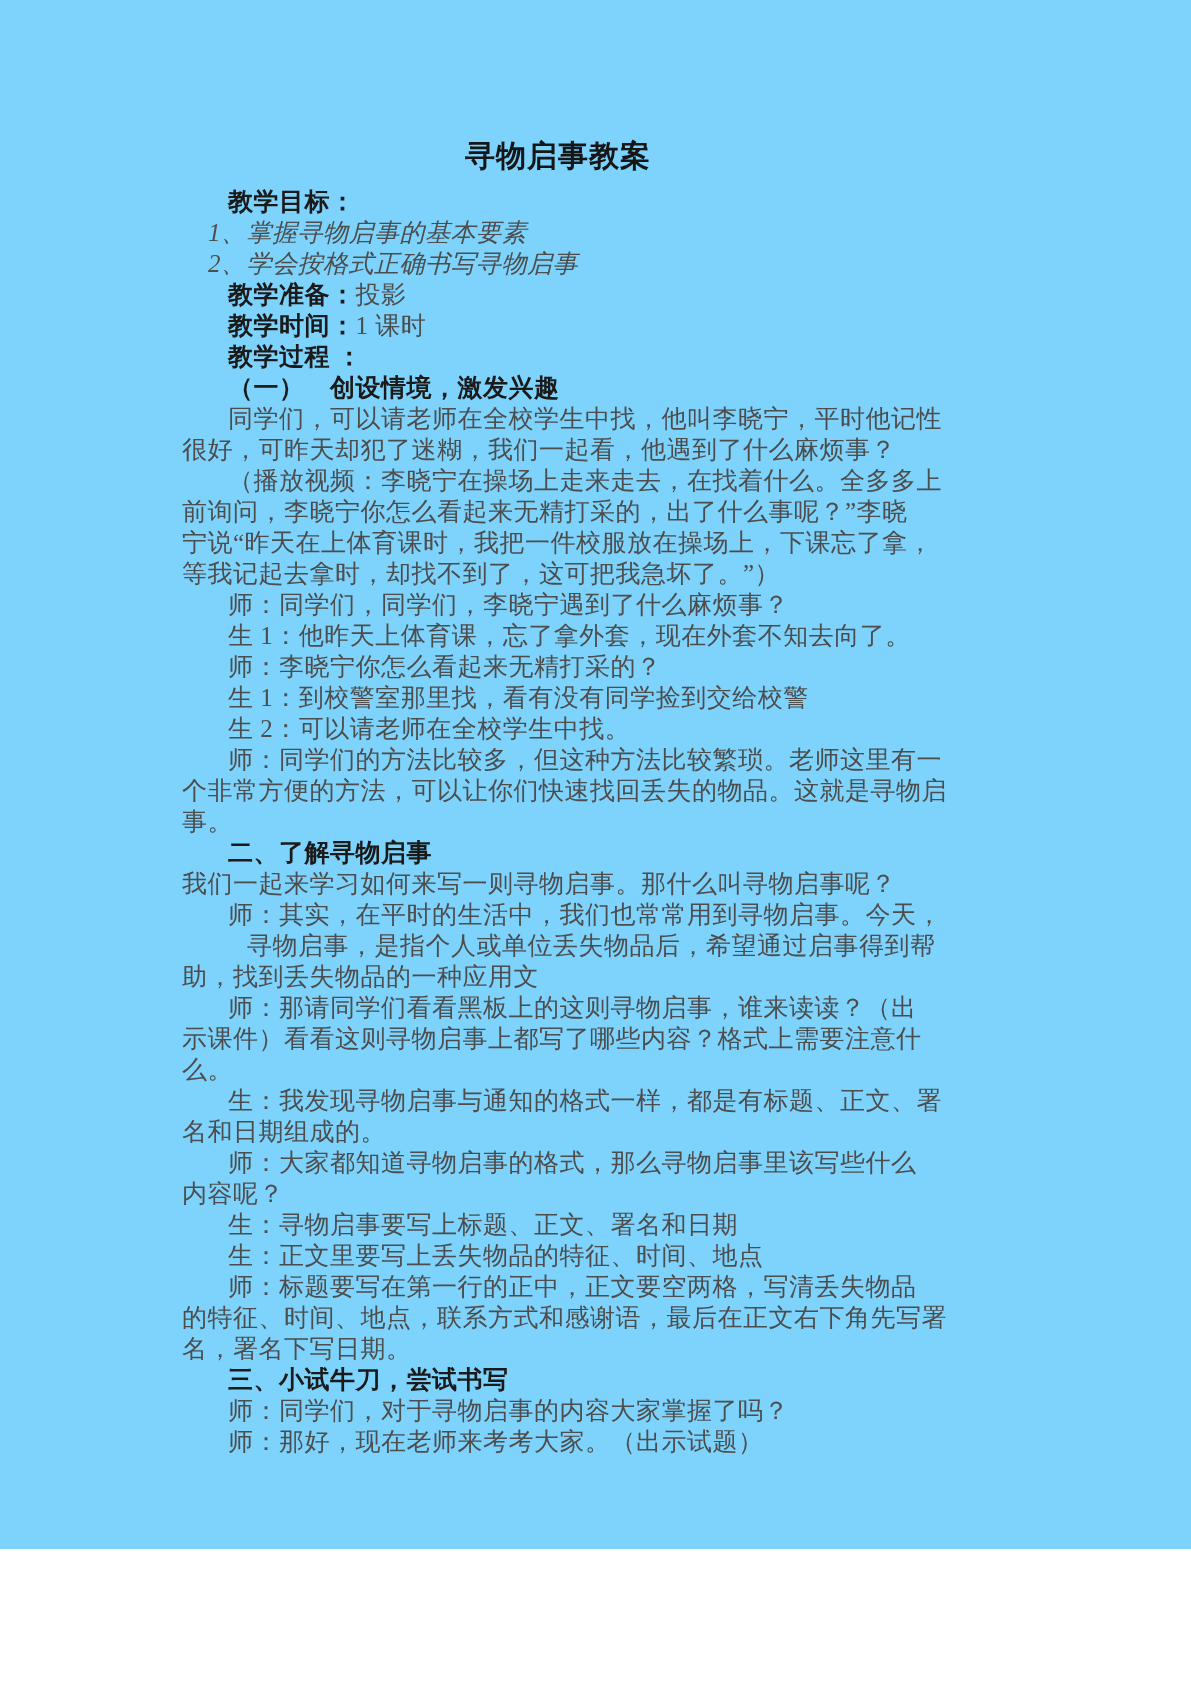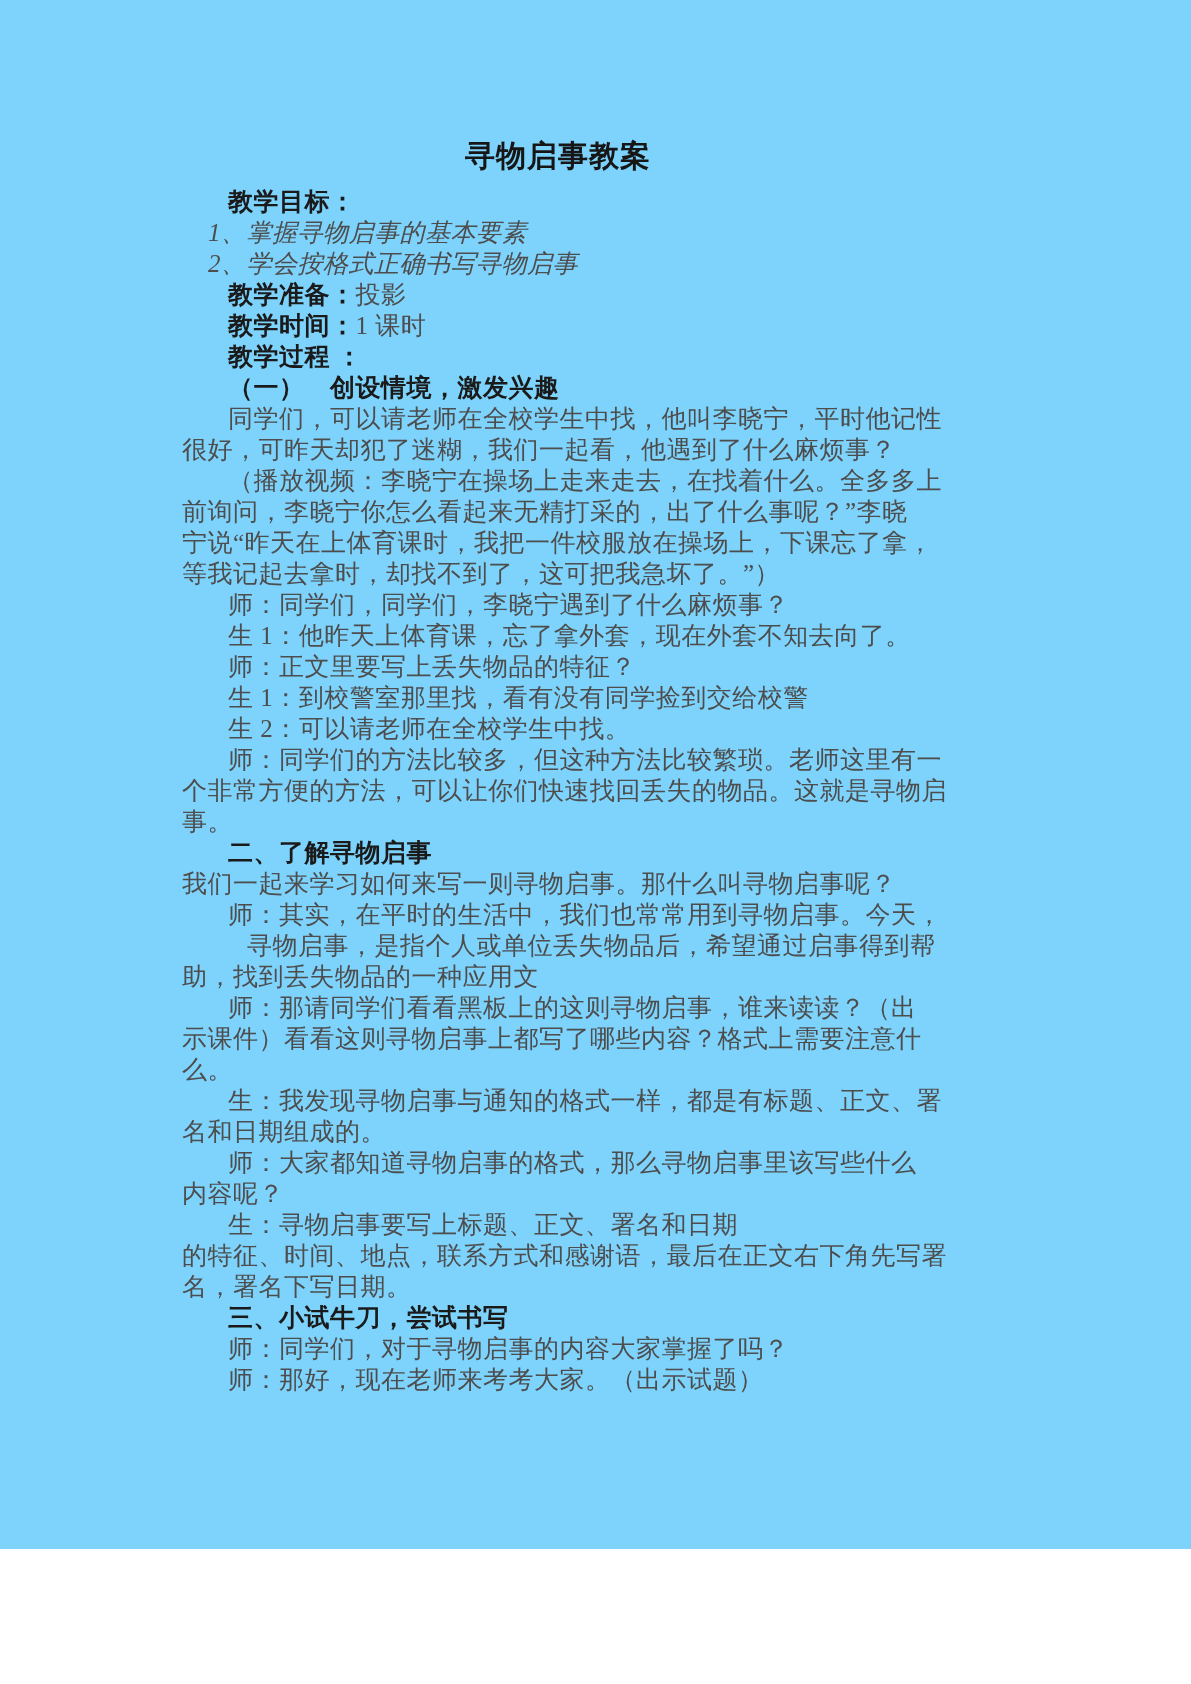--- a/index.html
+++ b/index.html
@@ -66,38 +66,40 @@
       <div class="line indent-para"><span class="run bold">教学过程 ：</span></div>
       <div class="line indent-para"><span class="run bold">（一）　创设情境，激发兴趣</span></div>
       <div class="line indent-para"><span class="run">同学们，可以请老师在全校学生中找，他叫李晓宁，平时他记性</span></div>
       <div class="line indent-none"><span class="run">很好，可昨天却犯了迷糊，我们一起看，他遇到了什么麻烦事？</span></div>
       <div class="line indent-para"><span class="run">（播放视频：李晓宁在操场上走来走去，在找着什么。全多多上</span></div>
       <div class="line indent-none"><span class="run">前询问，李晓宁你怎么看起来无精打采的，出了什么事呢？”李晓</span></div>
       <div class="line indent-none"><span class="run">宁说“昨天在上体育课时，我把一件校服放在操场上，下课忘了拿，</span></div>
       <div class="line indent-none"><span class="run">等我记起去拿时，却找不到了，这可把我急坏了。”）</span></div>
       <div class="line indent-para"><span class="run">师：同学们，同学们，李晓宁遇到了什么麻烦事？</span></div>
       <div class="line indent-para"><span class="run">生 1：他昨天上体育课，忘了拿外套，现在外套不知去向了。</span></div>
-      <div class="line indent-para"><span class="run">师：正文里要写上丢失物品的特征？</span></div>
+      <div class="line indent-para"><span class="run">师：李晓宁你怎么看起来无精打采的？</span></div>
       <div class="line indent-para"><span class="run">生 1：到校警室那里找，看有没有同学捡到交给校警</span></div>
       <div class="line indent-para"><span class="run">生 2：可以请老师在全校学生中找。</span></div>
       <div class="line indent-para"><span class="run">师：同学们的方法比较多，但这种方法比较繁琐。老师这里有一</span></div>
       <div class="line indent-none"><span class="run">个非常方便的方法，可以让你们快速找回丢失的物品。这就是寻物启</span></div>
       <div class="line indent-none"><span class="run">事。</span></div>
       <div class="line indent-para"><span class="run bold">二、了解寻物启事</span></div>
       <div class="line indent-none"><span class="run">我们一起来学习如何来写一则寻物启事。那什么叫寻物启事呢？</span></div>
       <div class="line indent-para"><span class="run">师：其实，在平时的生活中，我们也常常用到寻物启事。今天，</span></div>
       <div class="line indent-def"><span class="run">寻物启事，是指个人或单位丢失物品后，希望通过启事得到帮</span></div>
       <div class="line indent-none"><span class="run">助，找到丢失物品的一种应用文</span></div>
       <div class="line indent-para"><span class="run">师：那请同学们看看黑板上的这则寻物启事，谁来读读？（出</span></div>
       <div class="line indent-none"><span class="run">示课件）看看这则寻物启事上都写了哪些内容？格式上需要注意什</span></div>
       <div class="line indent-none"><span class="run">么。</span></div>
       <div class="line indent-para"><span class="run">生：我发现寻物启事与通知的格式一样，都是有标题、正文、署</span></div>
       <div class="line indent-none"><span class="run">名和日期组成的。</span></div>
       <div class="line indent-para"><span class="run">师：大家都知道寻物启事的格式，那么寻物启事里该写些什么</span></div>
       <div class="line indent-none"><span class="run">内容呢？</span></div>
       <div class="line indent-para"><span class="run">生：寻物启事要写上标题、正文、署名和日期</span></div>
+      <div class="line indent-para"><span class="run">生：正文里要写上丢失物品的特征、时间、地点</span></div>
+      <div class="line indent-para"><span class="run">师：标题要写在第一行的正中，正文要空两格，写清丢失物品</span></div>
       <div class="line indent-none"><span class="run">的特征、时间、地点，联系方式和感谢语，最后在正文右下角先写署</span></div>
       <div class="line indent-none"><span class="run">名，署名下写日期。</span></div>
       <div class="line indent-para"><span class="run bold">三、小试牛刀，尝试书写</span></div>
       <div class="line indent-para"><span class="run">师：同学们，对于寻物启事的内容大家掌握了吗？</span></div>
       <div class="line indent-para"><span class="run">师：那好，现在老师来考考大家。（出示试题）</span></div>
     </div>
 </div>
 
 </body></html>

